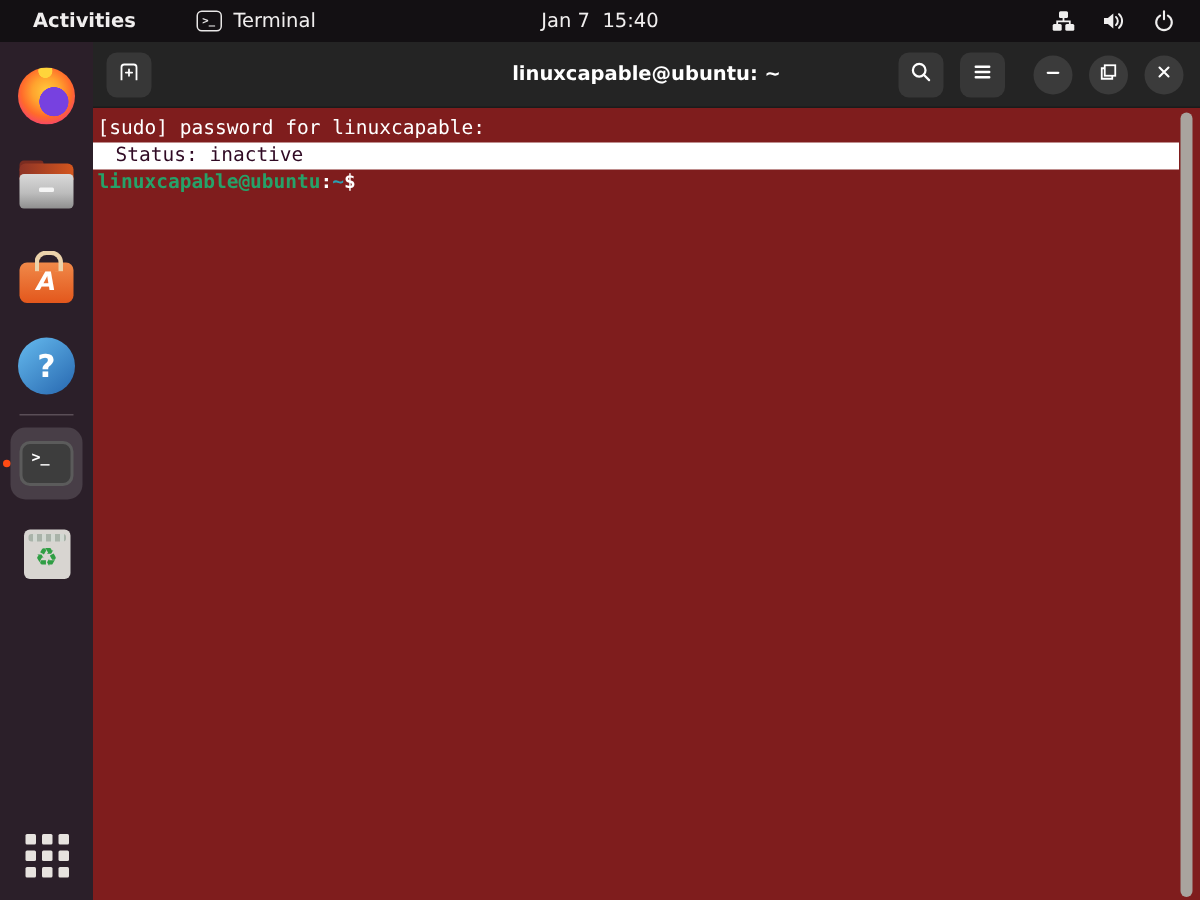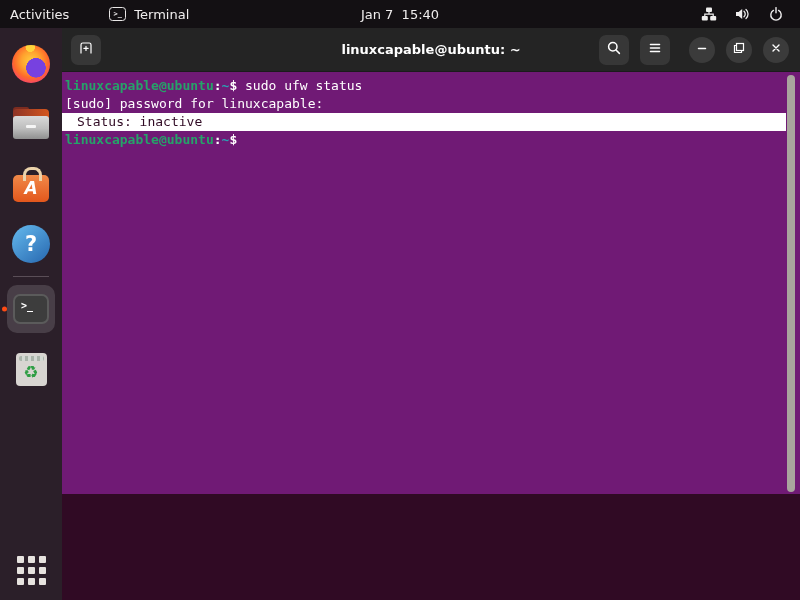--- a/index.html
+++ b/index.html
@@ -2,21 +2,21 @@
 <html><head>
 <meta charset="utf-8">
 <style>
   * { box-sizing: border-box; margin: 0; padding: 0; }
   html, body { width: 800px; height: 600px; overflow: hidden; }
   body { font-family: "DejaVu Sans", "Liberation Sans", sans-serif; background: #300a24; position: relative; }
 
   
   .topbar { position: absolute; top: 0; left: 0; width: 800px; height: 28px; background: #131013;
             color: #f0eeee; display: flex; align-items: center; font-size: 13px; z-index: 5; }
-  .activities { margin-left: 10px; cursor: default; }
+  .activities { margin-left: 22px; cursor: default; font-weight: bold; }
   .focused-app { display: flex; align-items: center; gap: 8px; margin-left: 40px; }
   .mini-term-icon { width: 17px; height: 14px; border: 1.5px solid #e9e7e7; border-radius: 3.5px;
             color: #e9e7e7; font: bold 7px "DejaVu Sans Mono", monospace; display: flex;
             align-items: center; justify-content: center; letter-spacing: 0; }
   .clock { position: absolute; left: 0; right: 0; text-align: center; white-space: pre; pointer-events: none; }
   .tray { position: absolute; right: 16px; top: 0; height: 28px; display: flex; align-items: center; gap: 17px; }
   .tray svg { display: block; }
 
   
   .dock { position: absolute; left: 0; top: 28px; width: 62px; height: 572px; background: #2b1f29;
@@ -61,21 +61,21 @@
       display: flex; align-items: center; justify-content: center; }
   .icon-trash .lid { position: absolute; top: 3px; left: 3px; right: 3px; height: 5px; border-radius: 2px;
       background: repeating-linear-gradient(90deg, #a9b3a9 0 3px, #d2d8d2 3px 6px); }
   .trash-glyph { color: #2f9e44; font-size: 17px; line-height: 1; margin-top: 7px; }
 
   .app-grid { margin-top: auto; margin-bottom: 15px; display: grid;
       grid-template-columns: repeat(3, 7px); gap: 4px; }
   .app-grid i { width: 7px; height: 7px; background: #e7e3df; border-radius: 1px; display: block; }
 
   
-  .window { position: absolute; left: 62px; top: 28px; width: 738px; height: 466px; background: #701a75; }
+  .window { position: absolute; left: 62px; top: 28px; width: 738px; height: 572px; background: #7f1d1d; }
   .headerbar { height: 44px; background: #242424; display: flex; align-items: center; position: relative;
       border-bottom: 1px solid #1b1b1b; }
   .title { position: absolute; left: 0; right: 0; text-align: center; color: #ffffff;
       font-weight: bold; font-size: 13px; pointer-events: none; }
   .newtab-btn { width: 30px; height: 30px; margin-left: 9px; background: #373737; border-radius: 7px;
       display: flex; align-items: center; justify-content: center; z-index: 1; }
   .hb-right { margin-left: auto; display: flex; align-items: center; gap: 11px; padding-right: 11px; z-index: 1; }
   .sq-btn { width: 30px; height: 30px; background: #373737; border-radius: 7px;
       display: flex; align-items: center; justify-content: center; }
   .circle-btn { width: 26px; height: 26px; border-radius: 50%; background: #3b3b3b;
@@ -220,20 +220,19 @@
         <span>
           <svg width="14" height="14" viewBox="0 0 14 14" stroke="#ffffff" stroke-width="1.4" stroke-linecap="round">
             <path d="M4 4l6 6M10 4l-6 6"></path>
           </svg>
         </span>
       </div>
     </div>
   </div>
 
   <div class="term-body">
-    <div class="term-line"><span class="prompt-user">linuxcapable@ubuntu</span><span class="prompt-sep">:</span><span class="prompt-path">~</span><span class="prompt-symbol">$</span><span> sudo ufw status</span></div>
     <div class="term-line">[sudo] password for linuxcapable:</div>
     <div class="term-line selected-line">Status: inactive</div>
     <div class="term-line"><span class="prompt-user">linuxcapable@ubuntu</span><span class="prompt-sep">:</span><span class="prompt-path">~</span><span class="prompt-symbol">$</span></div>
   </div>
 
   <div class="scrollbar"></div>
 </div>
 
 </body></html>

